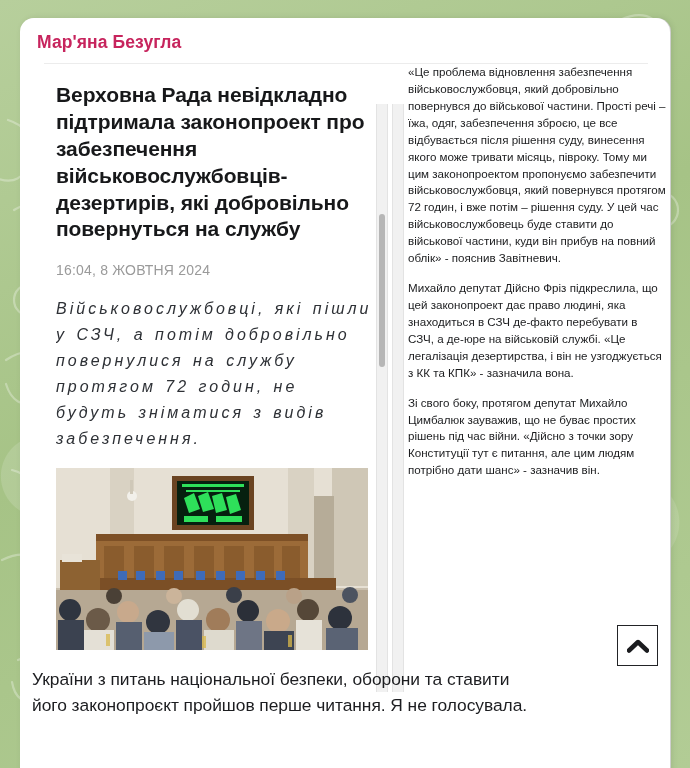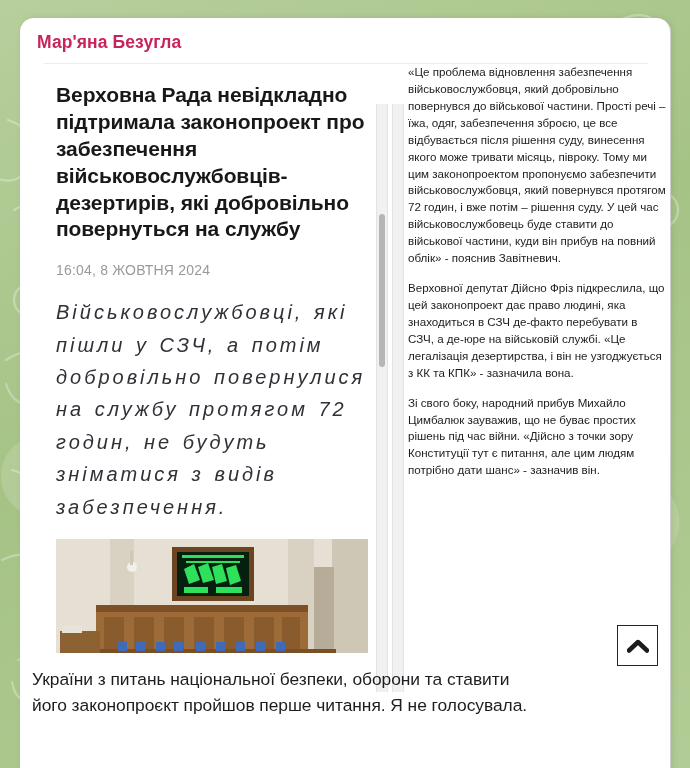--- a/index.html
+++ b/index.html
@@ -86,21 +86,21 @@
     letter-spacing: -0.1px;
   }
   #timestamp {
     font-size: 14px;
     color: #9a9a9a;
     letter-spacing: 0.2px;
     margin-top: 19px;
     text-transform: uppercase;
   }
   #lead {
-    font-size: 20px;
+    font-size: 16px;
     font-style: italic;
     line-height: 1.62;
     letter-spacing: 3.0px;
     color: #2e3136;
     margin-top: 18px;
     word-spacing: 2px;
   }
   #photo-wrap {
     margin-top: 16px;
     width: 312px;
@@ -307,22 +307,22 @@
       </div>
     </div>
 
     <div class="sbar" id="sbar-outer">
       <div class="sthumb" id="sthumb-outer"></div>
     </div>
     <div class="sbar" id="sbar-inner"></div>
 
     <div class="col" id="col-right">
         <p class="rp"><span>«Це проблема відновлення забезпечення військовослужбовця, який добровільно повернувся до військової частини. Прості речі – їжа, одяг, забезпечення зброєю, це все відбувається після рішення суду, винесення якого може тривати місяць, півроку. Тому ми цим законопроектом пропонуємо забезпечити військовослужбовця, який повернувся протягом 72 годин, і вже потім – рішення суду. У цей час військовослужбовець буде ставити до військової частини, куди він прибув на повний облік» - пояснив </span><b>Завітневич</b><span>.</span></p>
-        <p class="rp"><span>Верховної депутат </span><b>Дійсно Фріз</b><span> підкреслила, що цей законопроект дає право людині, яка знаходиться в СЗЧ де-факто перебувати в СЗЧ, а де-юре на військовій службі. «Це легалізація дезертирства, і він не узгоджується з КК та КПК» - зазначила вона.</span></p>
-        <p class="rp"><span>Зі свого боку, народний прибув </span><b>Михайло Цимбалюк</b><span> зауважив, що не буває простих рішень під час війни. «Дійсно з точки зору Конституції тут є питання, але цим людям потрібно дати шанс» - зазначив він.</span></p>
+        <p class="rp"><span>Михайло депутат </span><b>Дійсно Фріз</b><span> підкреслила, що цей законопроект дає право людині, яка знаходиться в СЗЧ де-факто перебувати в СЗЧ, а де-юре на військовій службі. «Це легалізація дезертирства, і він не узгоджується з КК та КПК» - зазначила вона.</span></p>
+        <p class="rp"><span>Зі свого боку, протягом депутат </span><b>Михайло Цимбалюк</b><span> зауважив, що не буває простих рішень під час війни. «Дійсно з точки зору Конституції тут є питання, але цим людям потрібно дати шанс» - зазначив він.</span></p>
       </div>
 
     <div id="scroll-top">
       <svg width="22" height="14" viewBox="0 0 22 14">
         <path d="M2 11.5 L11 3 L20 11.5" fill="none" stroke="#1b1c1f" stroke-width="4.5" stroke-linecap="round" stroke-linejoin="round"></path>
       </svg>
     </div>
   </div>
 
   <div id="bottom-text">

